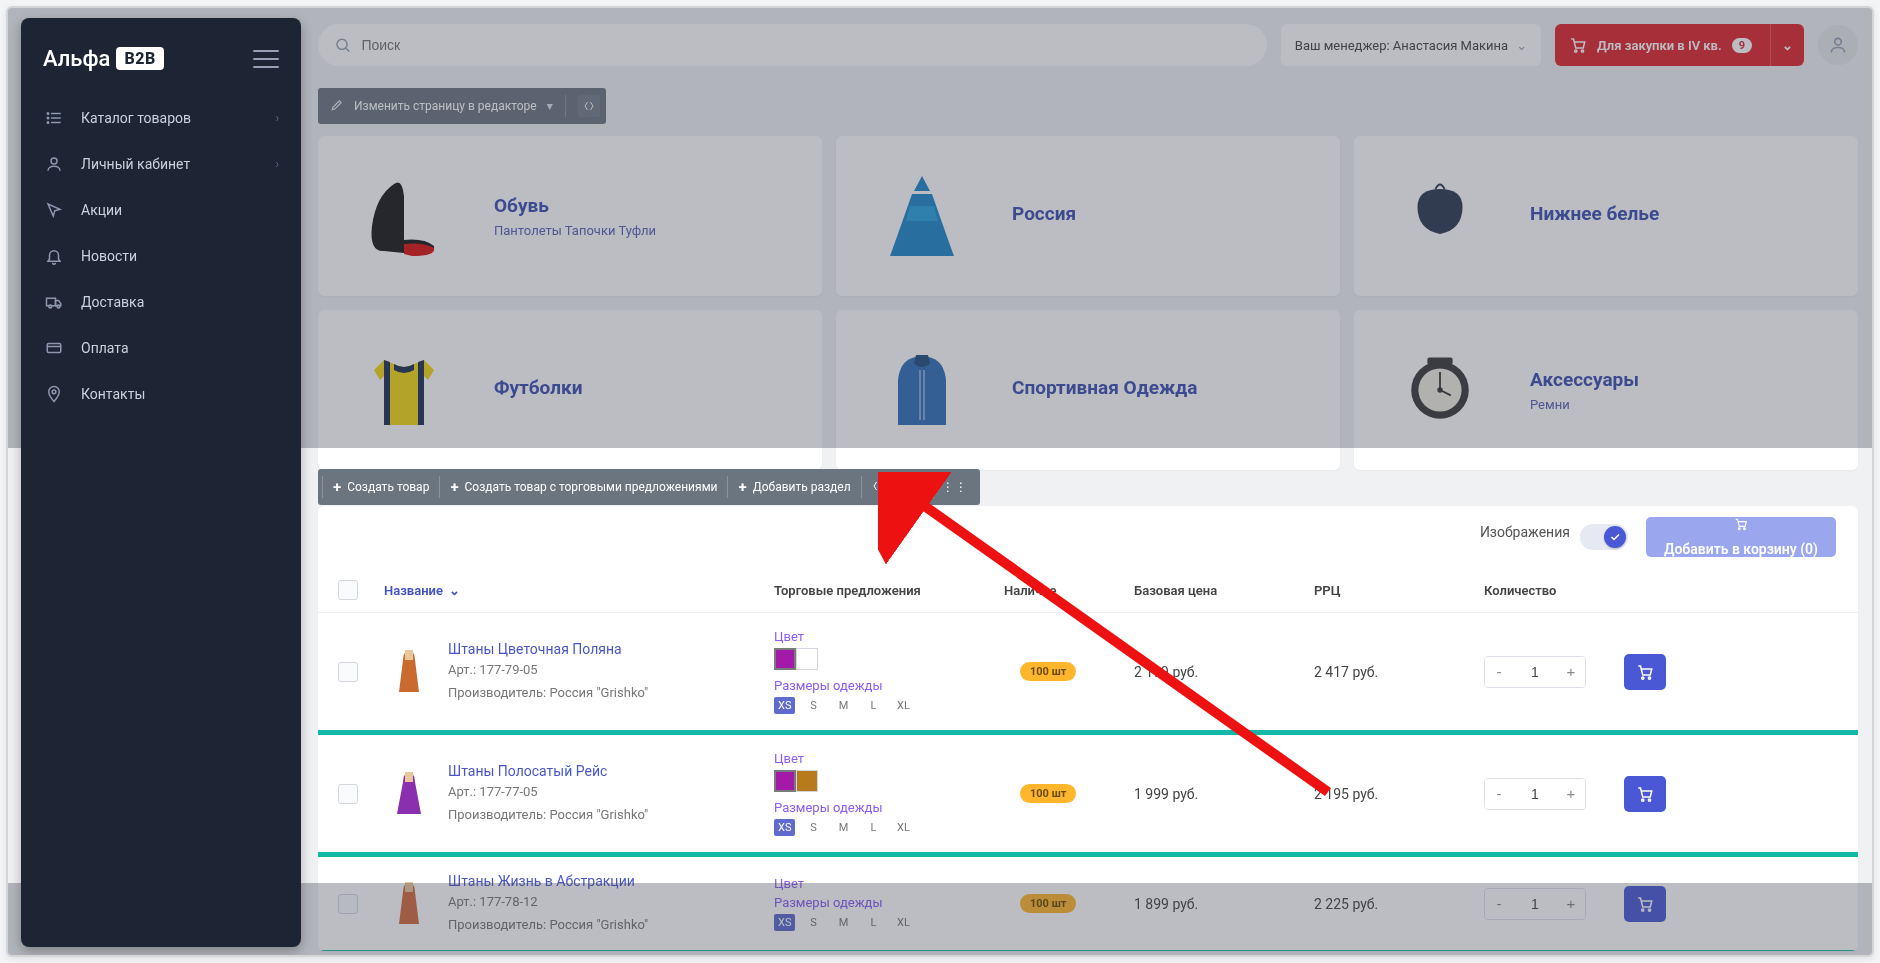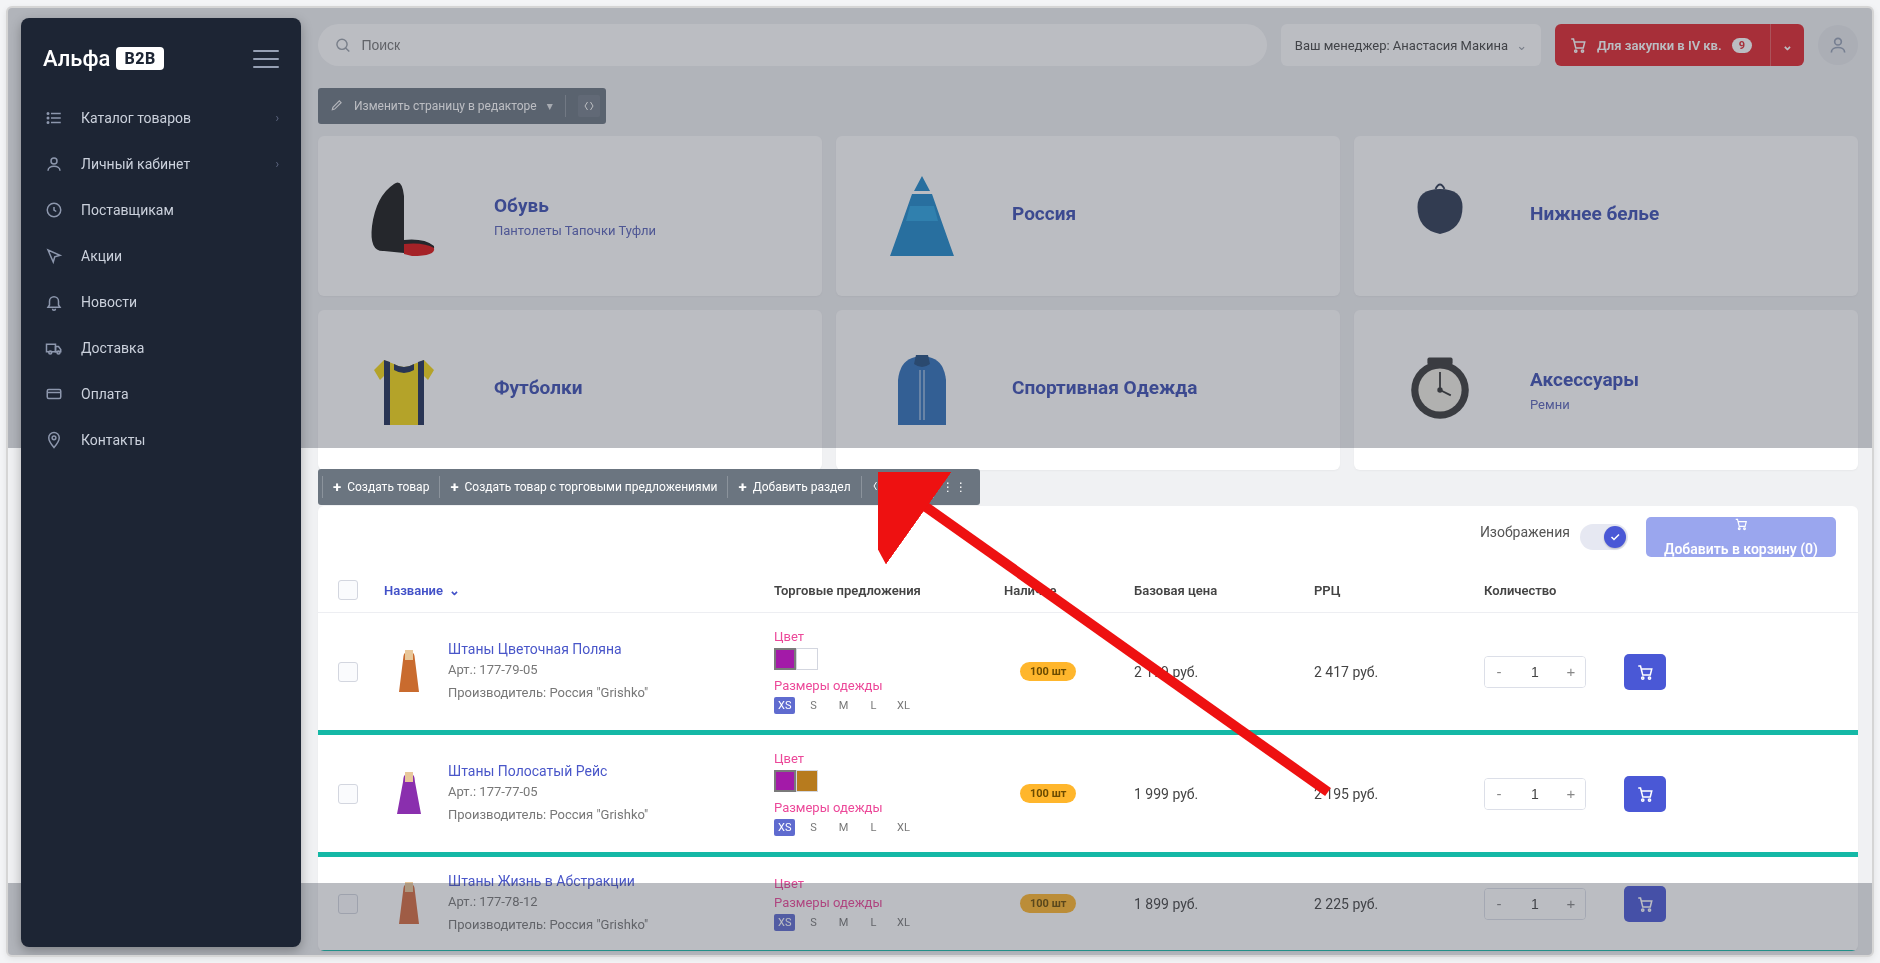--- a/index.html
+++ b/index.html
@@ -194,21 +194,21 @@
     display:grid;
     grid-template-columns: 46px 390px 230px 130px 180px 170px 140px 80px;
     align-items:center;
     padding: 16px 20px;
     border-bottom:5px solid #14b8a6;
   }
   .pname-col { display:flex; align-items:flex-start; gap:14px; }
   .thumb { width:50px; height:60px; border-radius:3px; display:flex; align-items:center; justify-content:center; }
   .pname { color:#4956c9; font-size:14px; }
   .pmeta { color:#777; font-size:13px; line-height:1.5; margin-top:3px; }
-  .offer-lbl { color:#ec4899; font-size:13px; margin-bottom:4px; display:block; }
+  .offer-lbl { color:#8b5cf6; font-size:13px; margin-bottom:4px; display:block; }
   .swatches { display:flex; gap:0; margin-bottom:8px; }
   .sw { width:22px; height:22px; border:1px solid #d3d6df; }
   .sw.sel { border:2px solid #7a7a7a; }
   .sizes { display:flex; gap:6px; align-items:center; }
   .sz {
     font-size:11px; color:#777; width:24px; text-align:center;
   }
   .sz.active { background:#5f6bcf; color:#fff; border-radius:2px; padding:2px 4px; width:auto; font-size:11px; }
   .stock-pill { background:#ffb62c; color:#6b4b00; font-size:11px; font-weight:700; border-radius:11px; padding:3px 10px; display:inline-block;margin-left:16px; }
   .price { color:#444; font-size:14px; }
@@ -269,29 +269,20 @@
     </div>
     <div class="nav-item">
       <span class="nav-ico">
         <svg width="18" height="18" viewBox="0 0 24 24" fill="none" stroke="currentColor" stroke-width="2">
             <circle cx="12" cy="8" r="4"></circle>
             <path d="M4 21c0-4 4-6 8-6s8 2 8 6"></path>
           </svg>
       </span>
       <span>Личный кабинет</span>
       <span class="chev">›</span>
-    </div>
-    <div class="nav-item">
-      <span class="nav-ico">
-        <svg width="18" height="18" viewBox="0 0 24 24" fill="none" stroke="currentColor" stroke-width="2">
-            <circle cx="12" cy="12" r="9"></circle>
-            <path d="M12 8v4l3 2"></path>
-          </svg>
-      </span>
-      <span>Поставщикам</span>
     </div>
     <div class="nav-item">
       <span class="nav-ico">
         <svg width="18" height="18" viewBox="0 0 24 24" fill="none" stroke="currentColor" stroke-width="2">
             <path d="M4 4l7 16 2-7 7-2z"></path>
           </svg>
       </span>
       <span>Акции</span>
     </div>
     <div class="nav-item">

